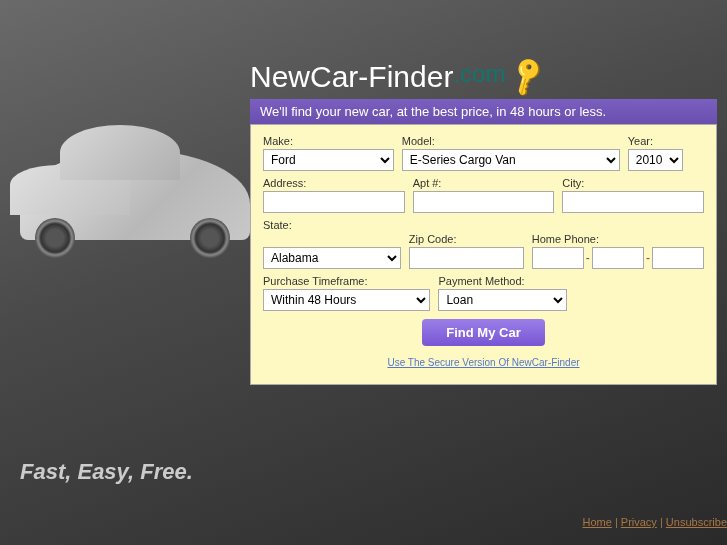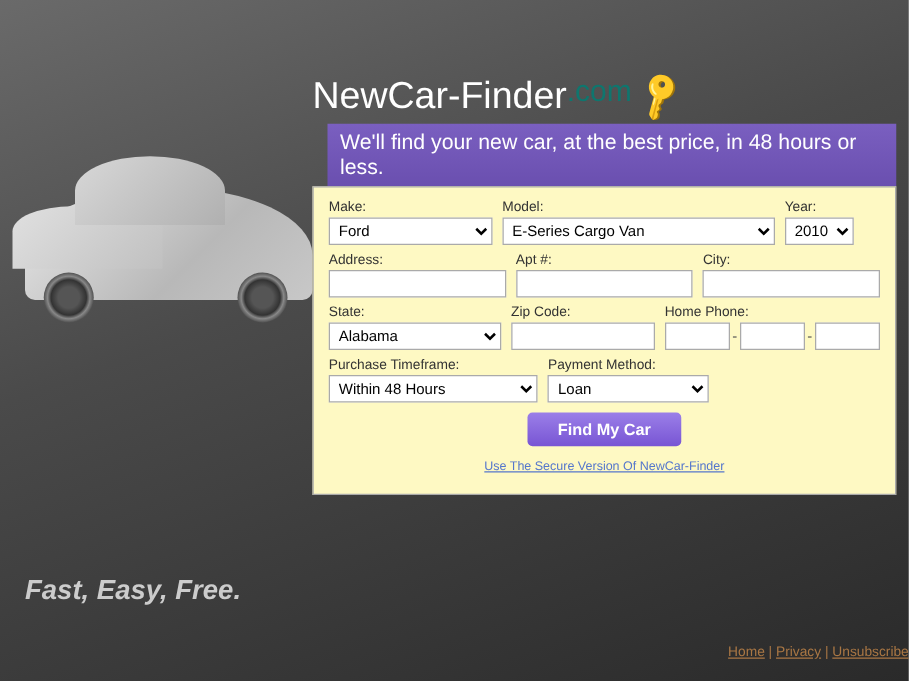--- a/index.html
+++ b/index.html
@@ -29,25 +29,24 @@
       top: 60px;
       left: 250px;
       right: 10px;
       background: transparent;
     }
 
     
     .banner {
       background: linear-gradient(to bottom, #7a5fc0, #6a4faf);
       color: white;
-      font-size: 17px;
+      font-size: 13px;
       padding: 5px 10px;
       margin-bottom: 0;
       font-weight: normal;
-      margin-left: 12px;
     }
 
     
     .form-container {
       background: #fef9c3;
       border: 1px solid #aaa;
       padding: 10px 12px 14px 12px;
     }
 
     .form-row {
@@ -80,21 +79,21 @@
     }
 
     .form-group.make { flex: 1.2; }
     .form-group.model { flex: 2; }
     .form-group.year { flex: 0.7; }
 
     .form-group.year select {
       width: 55px;
     }
 
-    .form-group.state { flex: 1.2; }
+    .form-group.state { flex: 1.2; gap: 14px; }
     .form-group.zip { flex: 1; }
     .form-group.phone { flex: 1.5; }
 
     .phone-group {
       display: flex;
       gap: 2px;
       align-items: center;
     }
 
     .phone-group input {

